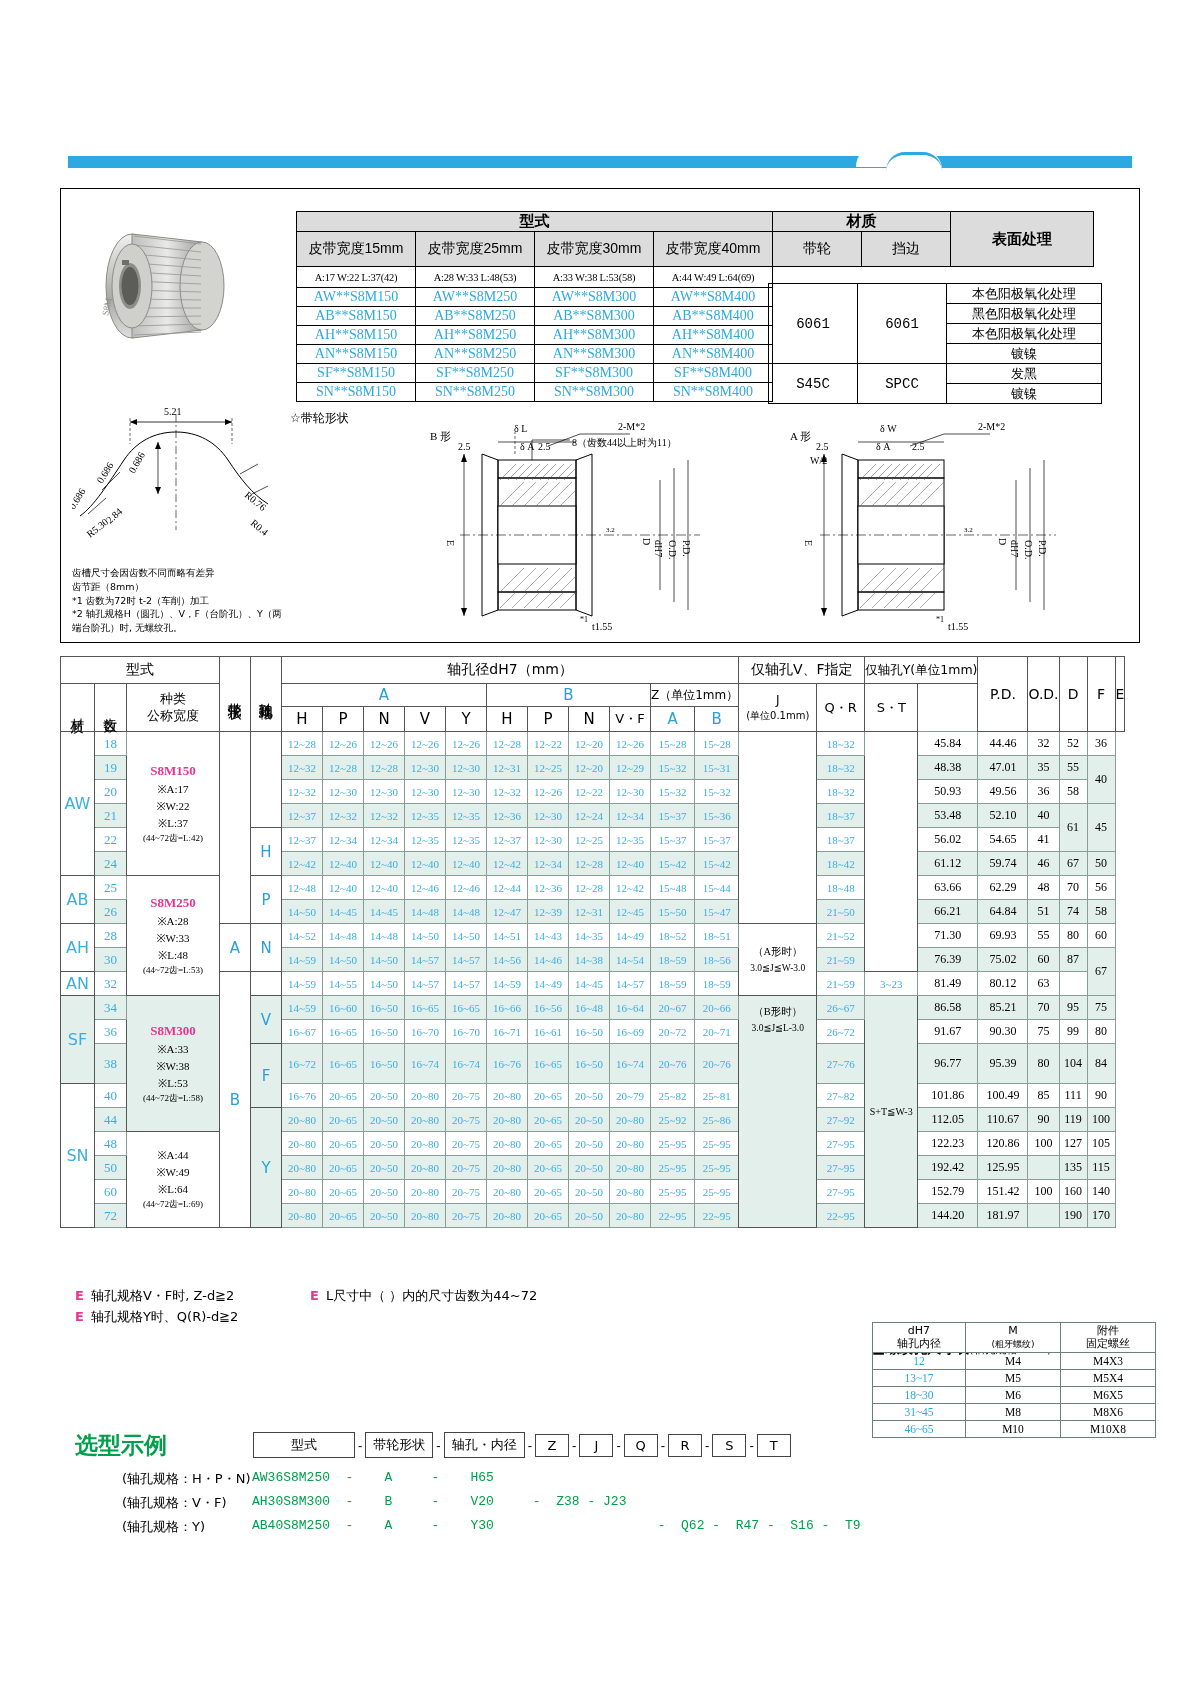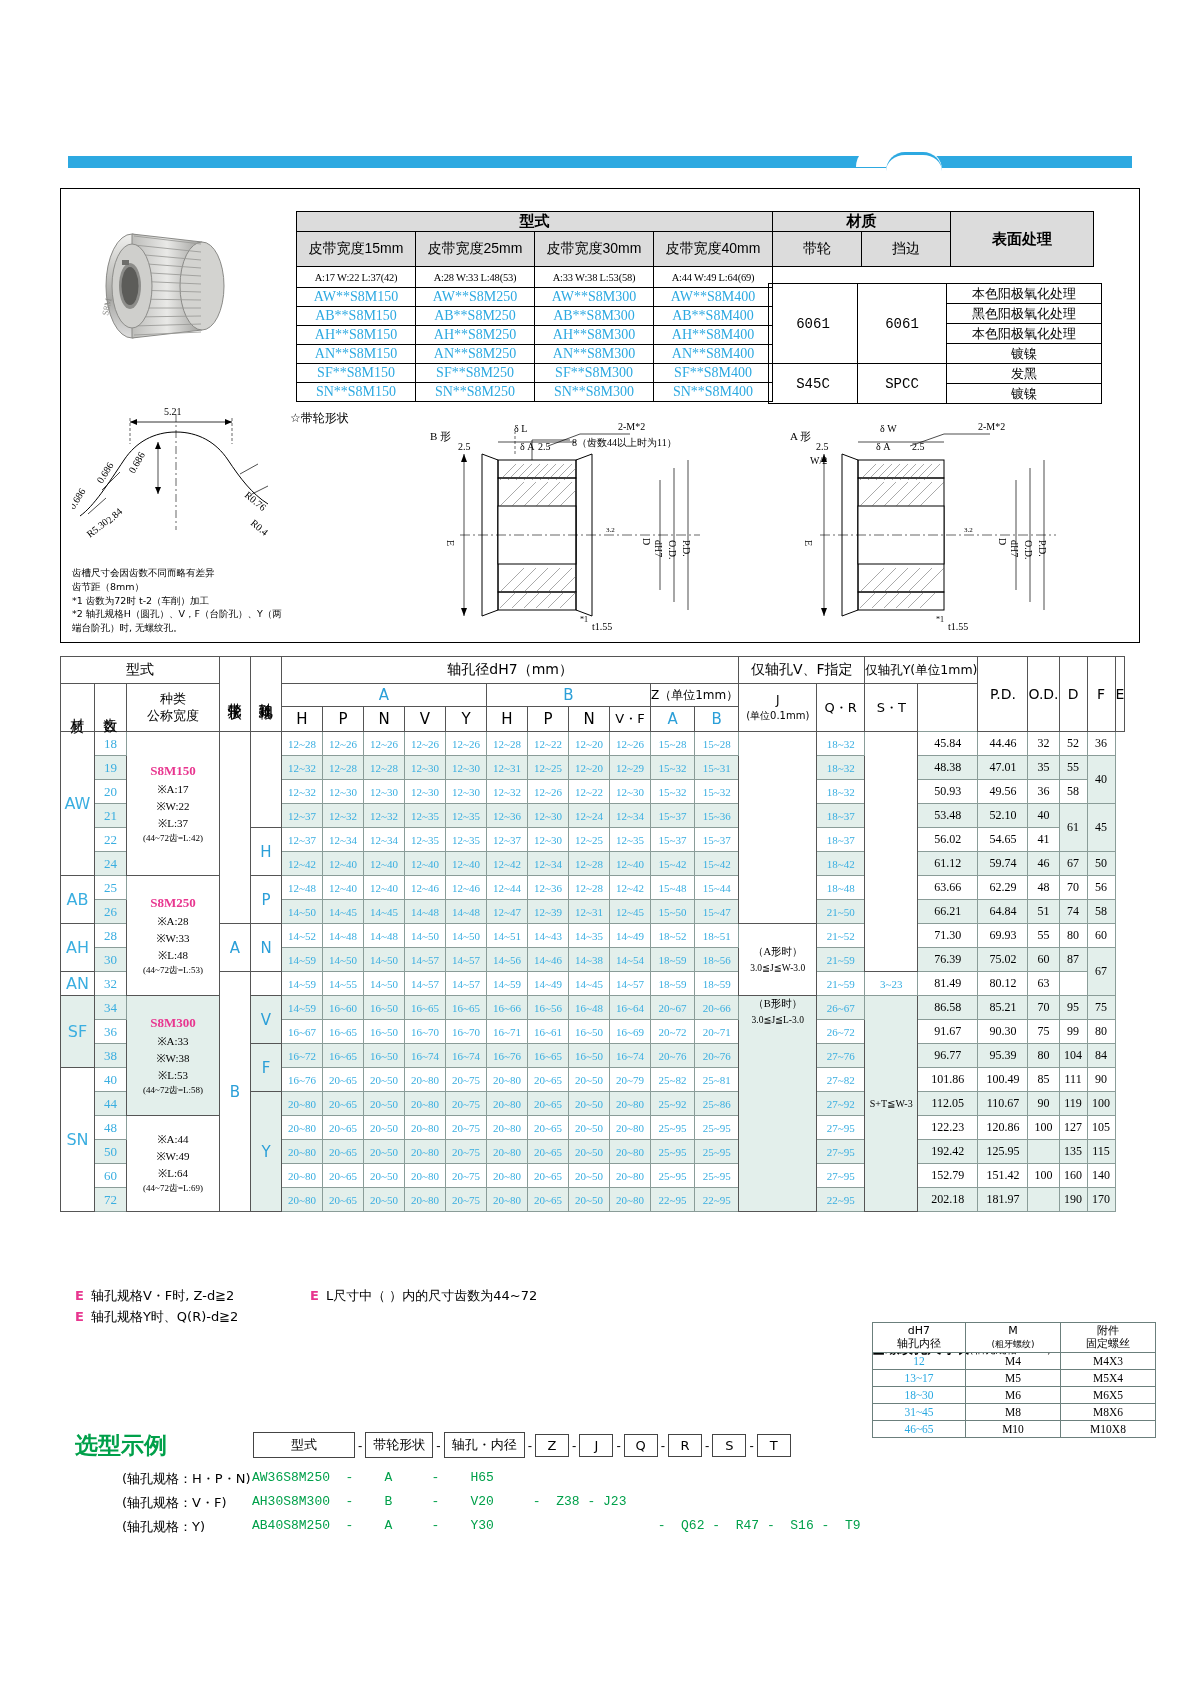--- a/index.html
+++ b/index.html
@@ -848,21 +848,21 @@
           <td class="blu">16~60</td>
           <td class="blu">16~50</td>
           <td class="blu">16~65</td>
           <td class="blu">16~65</td>
           <td class="blu">16~66</td>
           <td class="blu">16~56</td>
           <td class="blu">16~48</td>
           <td class="blu">16~64</td>
           <td class="blu">20~67</td>
           <td class="blu">20~66</td>
-          <td rowspan="9" class="bk" style="font-size:10.5px;line-height:1.5;vertical-align:top;padding-top:0">（B形时）<br><span style="font-size:9.5px">3.0≦J≦L-3.0</span></td>
+          <td rowspan="9" class="bk" style="font-size:10.5px;line-height:1.5;vertical-align:top;padding-top:8px">（B形时）<br><span style="font-size:9.5px">3.0≦J≦L-3.0</span></td>
           <td class="blu">26~67</td>
           <td rowspan="9" class="bk" style="font-size:10px">S+T≦W-3</td>
           <td class="num">86.58</td>
           <td class="num">85.21</td>
           <td class="num">70</td>
           <td class="num">95</td>
           <td class="num">75</td>
         </tr>
         <tr style="height: 24px;">
           <td class="teeth">36</td>
@@ -877,21 +877,21 @@
           <td class="blu">16~69</td>
           <td class="blu">20~72</td>
           <td class="blu">20~71</td>
           <td class="blu">26~72</td>
           <td class="num">91.67</td>
           <td class="num">90.30</td>
           <td class="num">75</td>
           <td class="num">99</td>
           <td class="num">80</td>
         </tr>
-        <tr class="sh" style="height: 24px;">
+        <tr class="sh" style="height: 40px;">
           <td class="teeth">38</td>
           <td class="bk dkblu" rowspan="2">F</td>
           <td class="blu">16~72</td>
           <td class="blu">16~65</td>
           <td class="blu">16~50</td>
           <td class="blu">16~74</td>
           <td class="blu">16~74</td>
           <td class="blu">16~76</td>
           <td class="blu">16~65</td>
           <td class="blu">16~50</td>
@@ -1020,21 +1020,21 @@
           <td class="blu">20~50</td>
           <td class="blu">20~80</td>
           <td class="blu">20~75</td>
           <td class="blu">20~80</td>
           <td class="blu">20~65</td>
           <td class="blu">20~50</td>
           <td class="blu">20~80</td>
           <td class="blu">22~95</td>
           <td class="blu">22~95</td>
           <td class="blu">22~95</td>
-          <td class="num">202.18</td>
+          <td class="num">144.20</td>
           <td class="num">181.97</td>
           <td class="num"></td>
           <td class="num">190</td>
           <td class="num">170</td>
         </tr>
       </tbody>
   </table>
 
   <div class="fnote" style="left:75px;top:1287px">
     <span class="e">E</span><span>轴孔规格V・F时, Z-d≧2</span>

